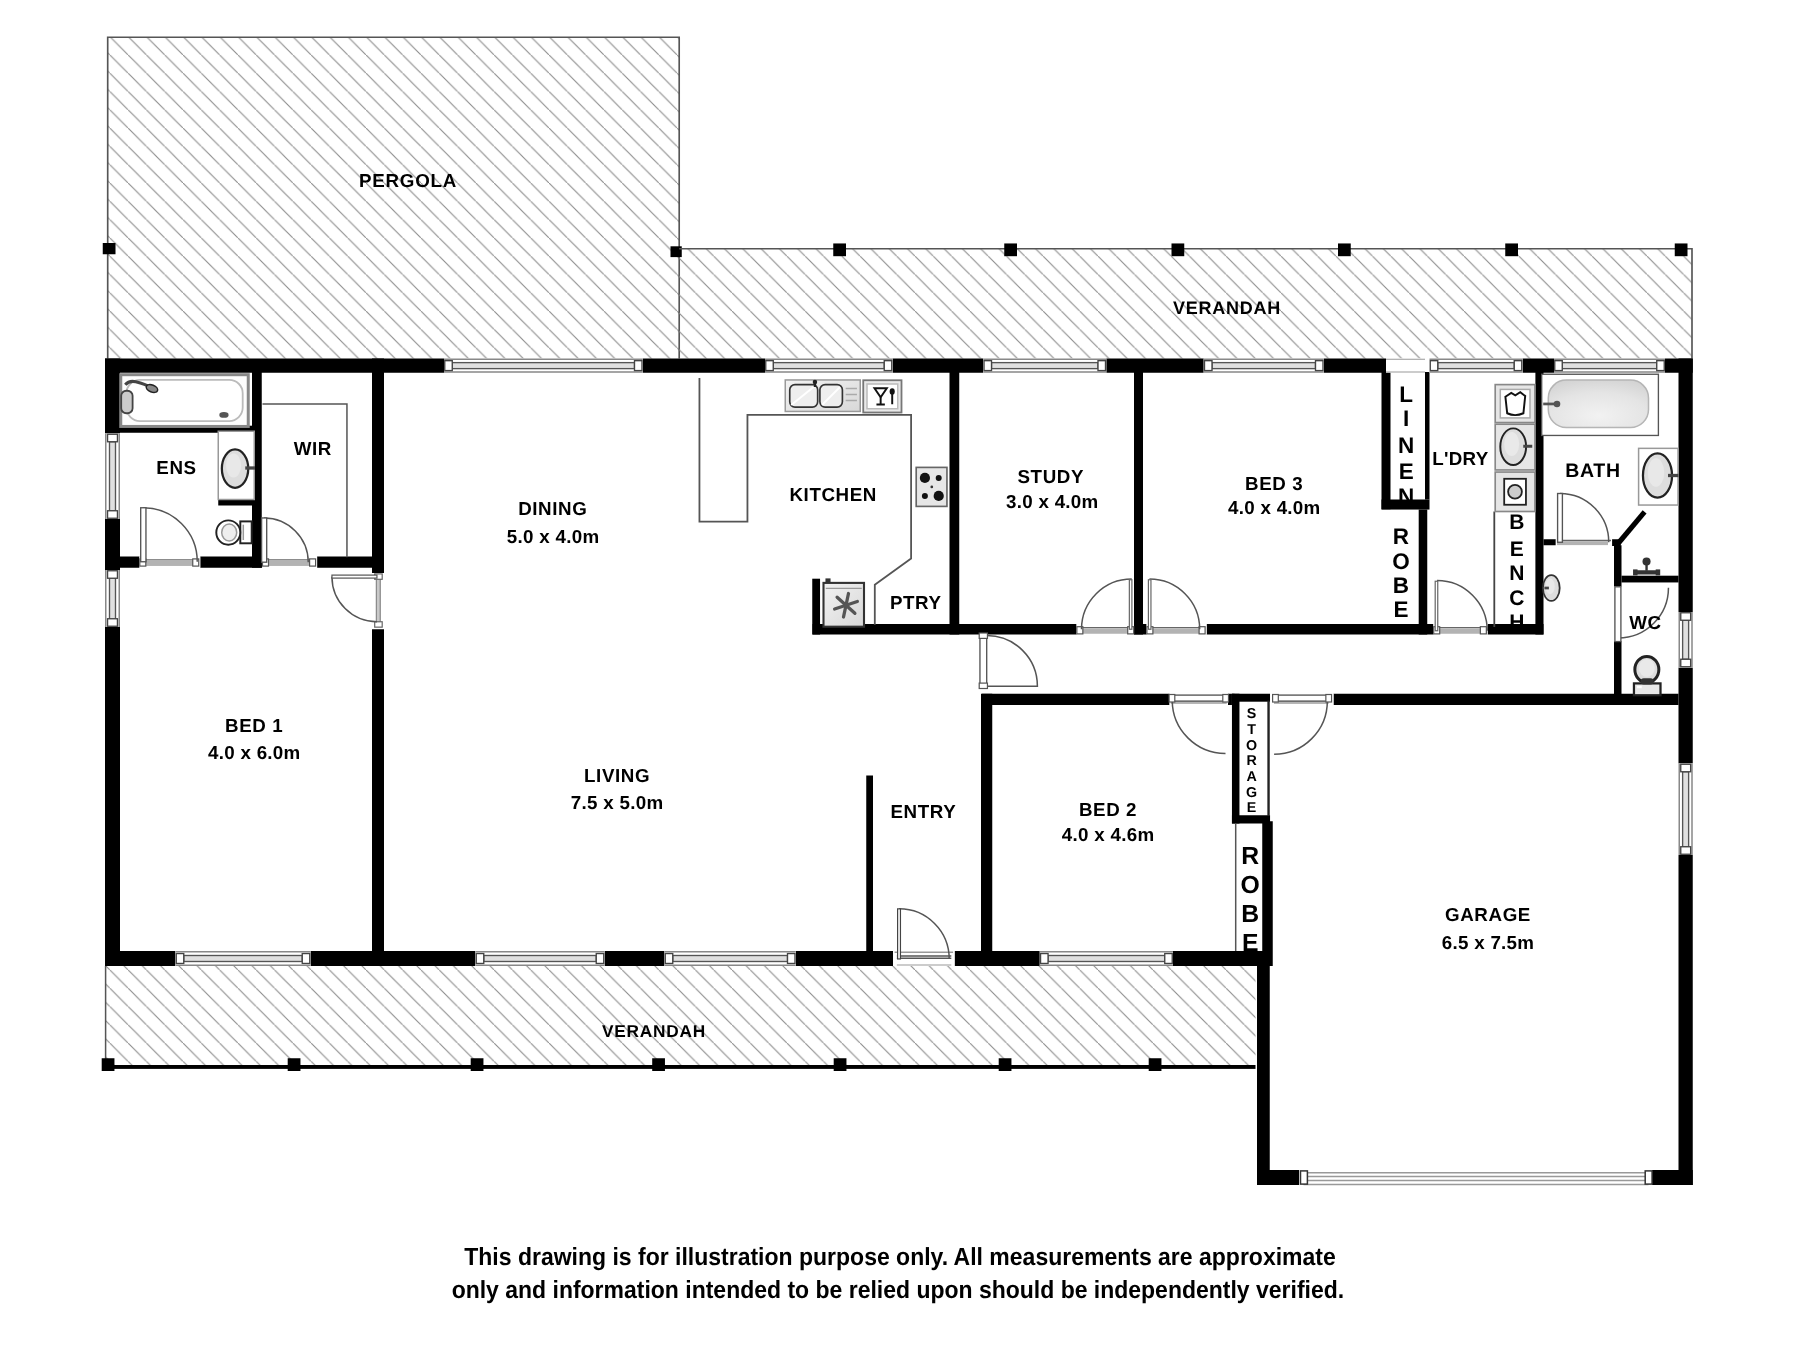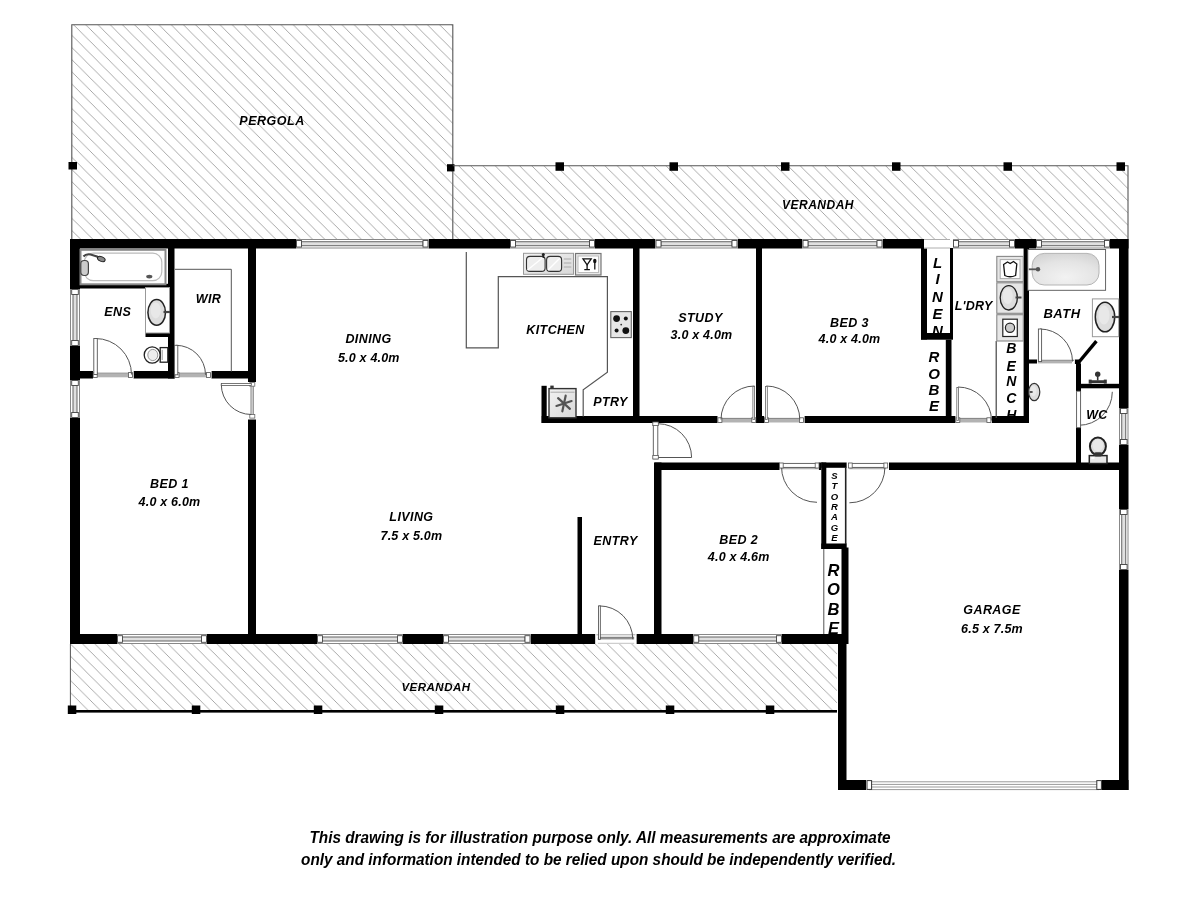--- a/index.html
+++ b/index.html
@@ -1,17 +1,17 @@
 <!DOCTYPE html>
 <html><head>
 <meta charset="utf-8">
 <style>
   html,body{margin:0;padding:0;background:#fff;}
   #page{position:relative;width:1200px;height:900px;background:#fff;overflow:hidden;
-        font-family:"Liberation Sans", sans-serif;font-style:italic;}
+        font-family:"Liberation Sans", sans-serif;}
   svg{position:absolute;left:0;top:0;}
   text{font-family:"Liberation Sans", sans-serif;font-weight:bold;fill:#000;}
 </style>
 </head>
 <body>
 <div id="page">
 <svg width="1200" height="900" viewBox="0 0 1200 900">
 <defs>
 <pattern id="hatch" width="12.2" height="12.2" patternUnits="userSpaceOnUse">
   <path d="M-3,-3 L15.2,15.2" stroke="#8d8d8d" stroke-width="0.75" fill="none"></path>

